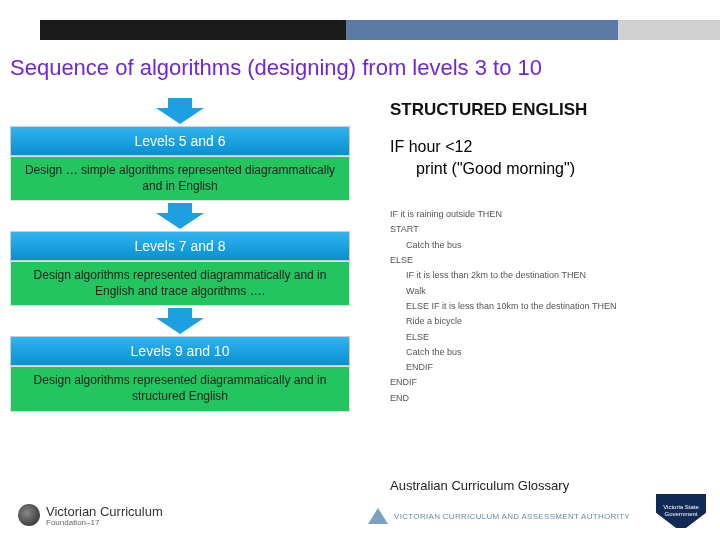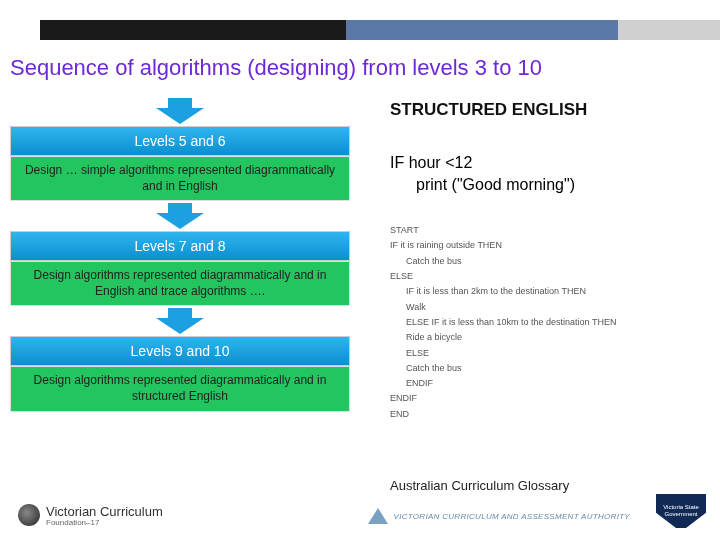--- a/index.html
+++ b/index.html
@@ -69,21 +69,21 @@
   .right-col {
     position: absolute;
     top: 100px;
     left: 390px;
     width: 320px;
   }
   .se-head {
     font-size: 17px;
     font-weight: bold;
     color: #111;
-    margin-bottom: 32px;
+    margin-bottom: 16px;
   }
   .se-code {
     font-size: 16px;
     font-family: Arial, sans-serif;
     line-height: 1.35;
     margin-bottom: 28px;
   }
   .se-code .indent { margin-left: 26px; }
   .pseudo {
     font-size: 9px;
@@ -124,21 +124,20 @@
   .vcaa {
     position: absolute;
     right: 90px;
     bottom: 10px;
     display: flex;
     align-items: center;
     gap: 6px;
     color: #6a8aa8;
     font-size: 8px;
     letter-spacing: 0.3px;
-    font-style: italic;
   }
   .vcaa-tri {
     width: 0; height: 0;
     border-left: 10px solid transparent;
     border-right: 10px solid transparent;
     border-bottom: 16px solid #7aa0c2;
   }
   .vic-shield {
     position: absolute;
     right: 14px;
@@ -198,22 +197,22 @@
 </div>
 
 <div class="right-col">
   <div class="se-head">STRUCTURED ENGLISH</div>
   <div class="se-code">
     <div>IF hour &lt;12</div>
     <div class="indent">print ("Good morning")</div>
   </div>
 
   <div class="pseudo">
+    <div>IF it is raining outside THEN</div>
     <div>START</div>
-    <div>IF it is raining outside THEN</div>
     <div class="ind1">Catch the bus</div>
     <div>ELSE</div>
     <div class="ind1">IF it is less than 2km to the destination THEN</div>
     <div class="ind2">Walk</div>
     <div class="ind1">ELSE IF it is less than 10km to the destination THEN</div>
     <div class="ind2">Ride a bicycle</div>
     <div class="ind1">ELSE</div>
     <div class="ind2">Catch the bus</div>
     <div class="ind1">ENDIF</div>
     <div>ENDIF</div>

